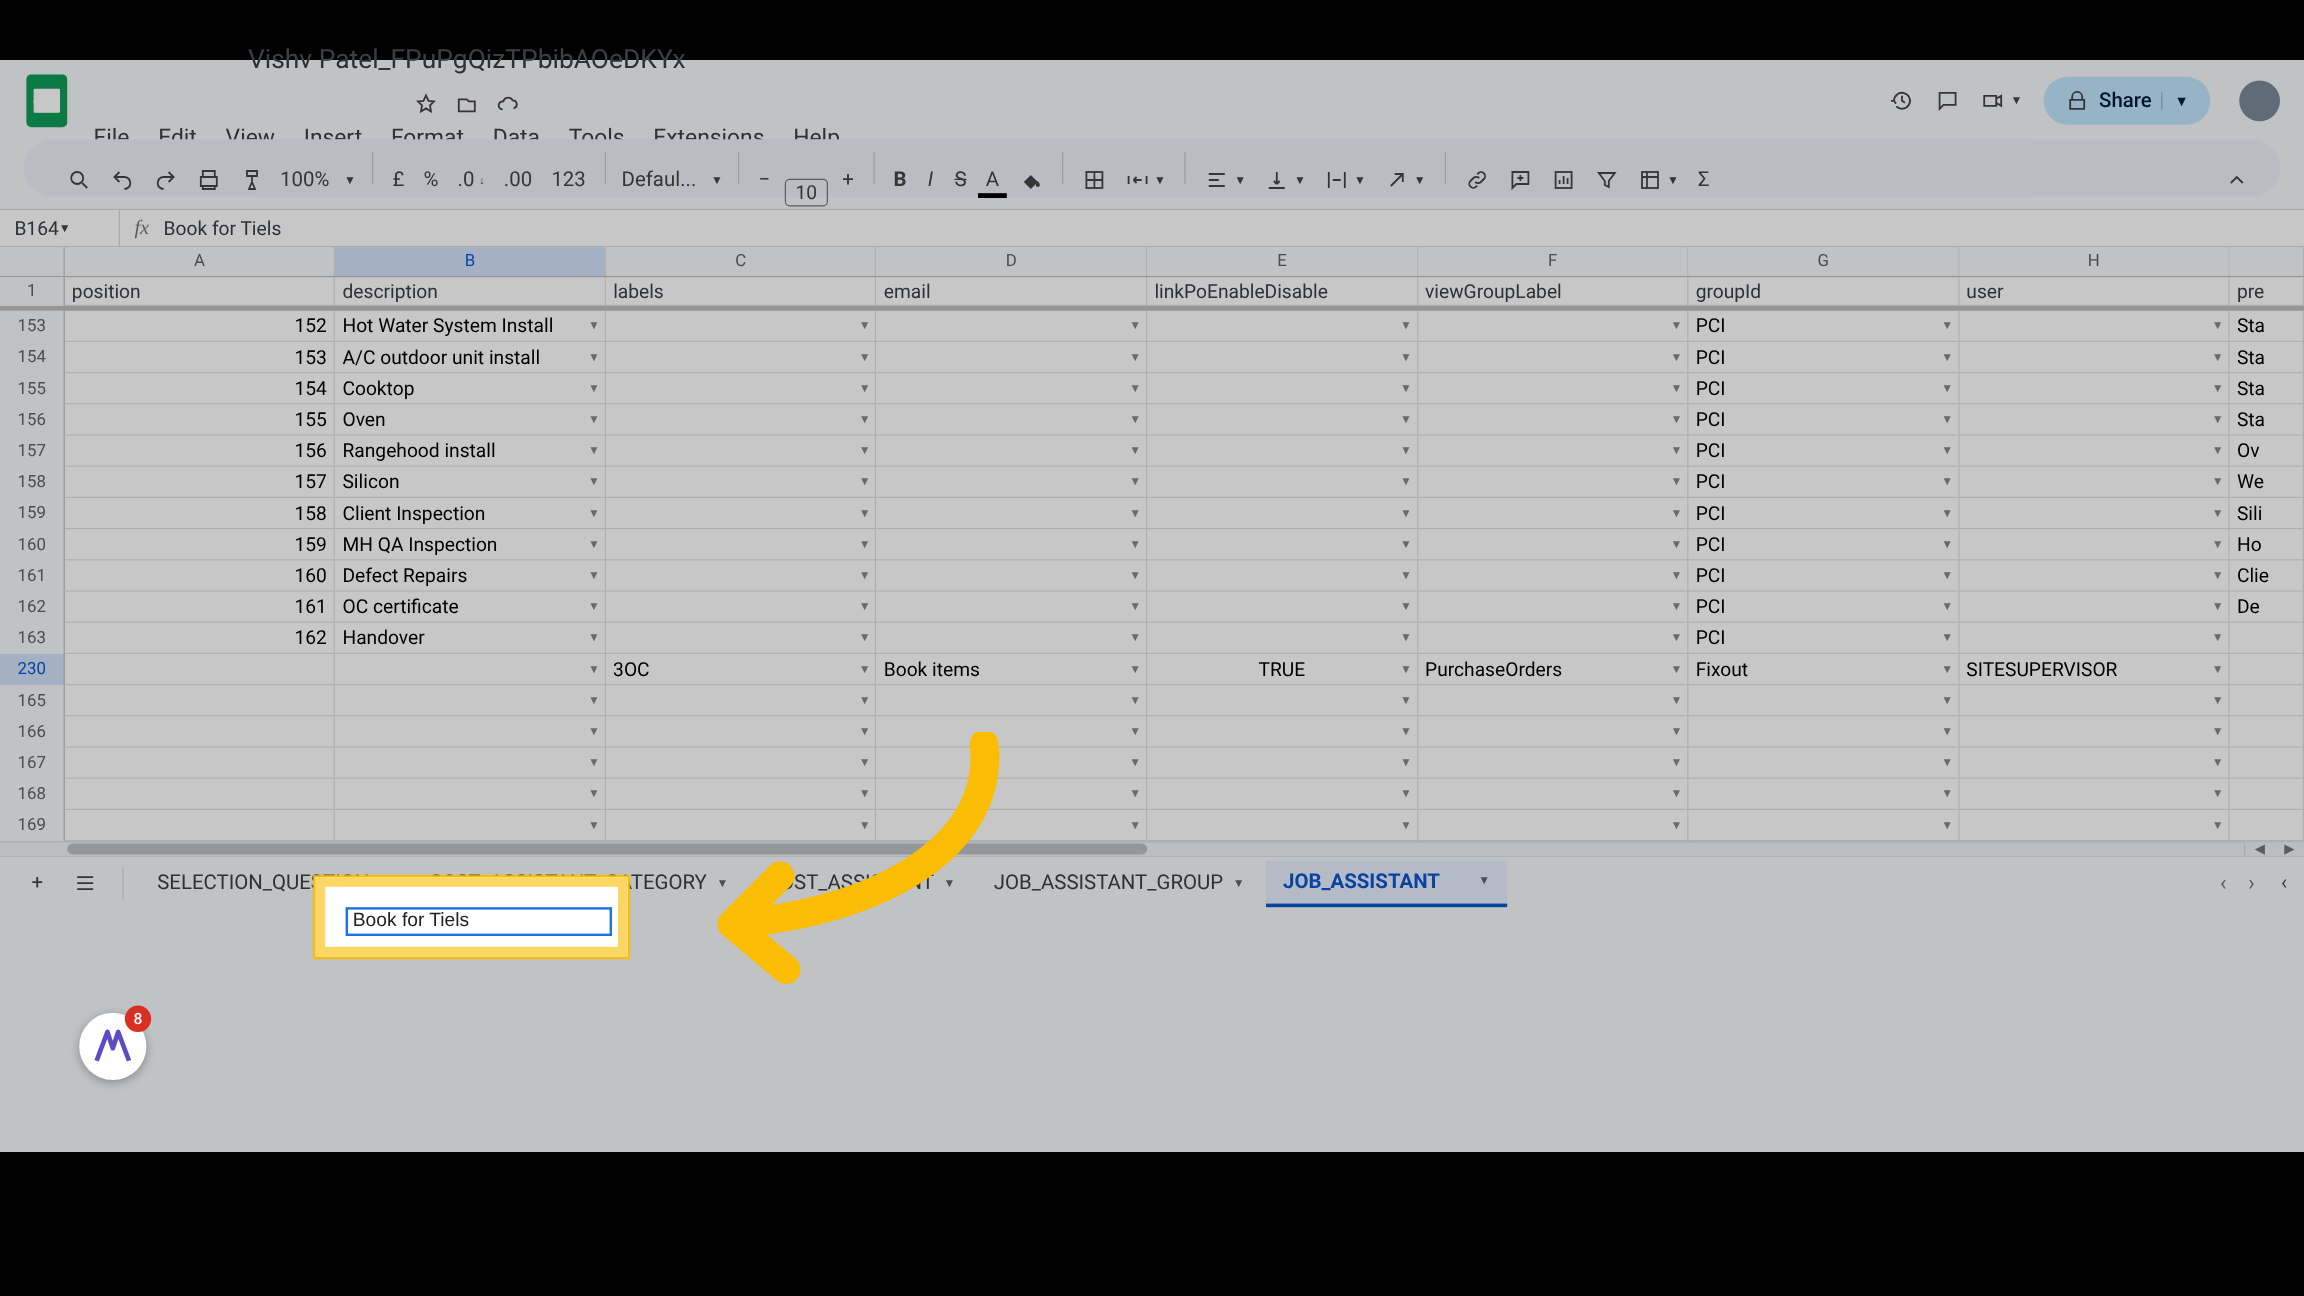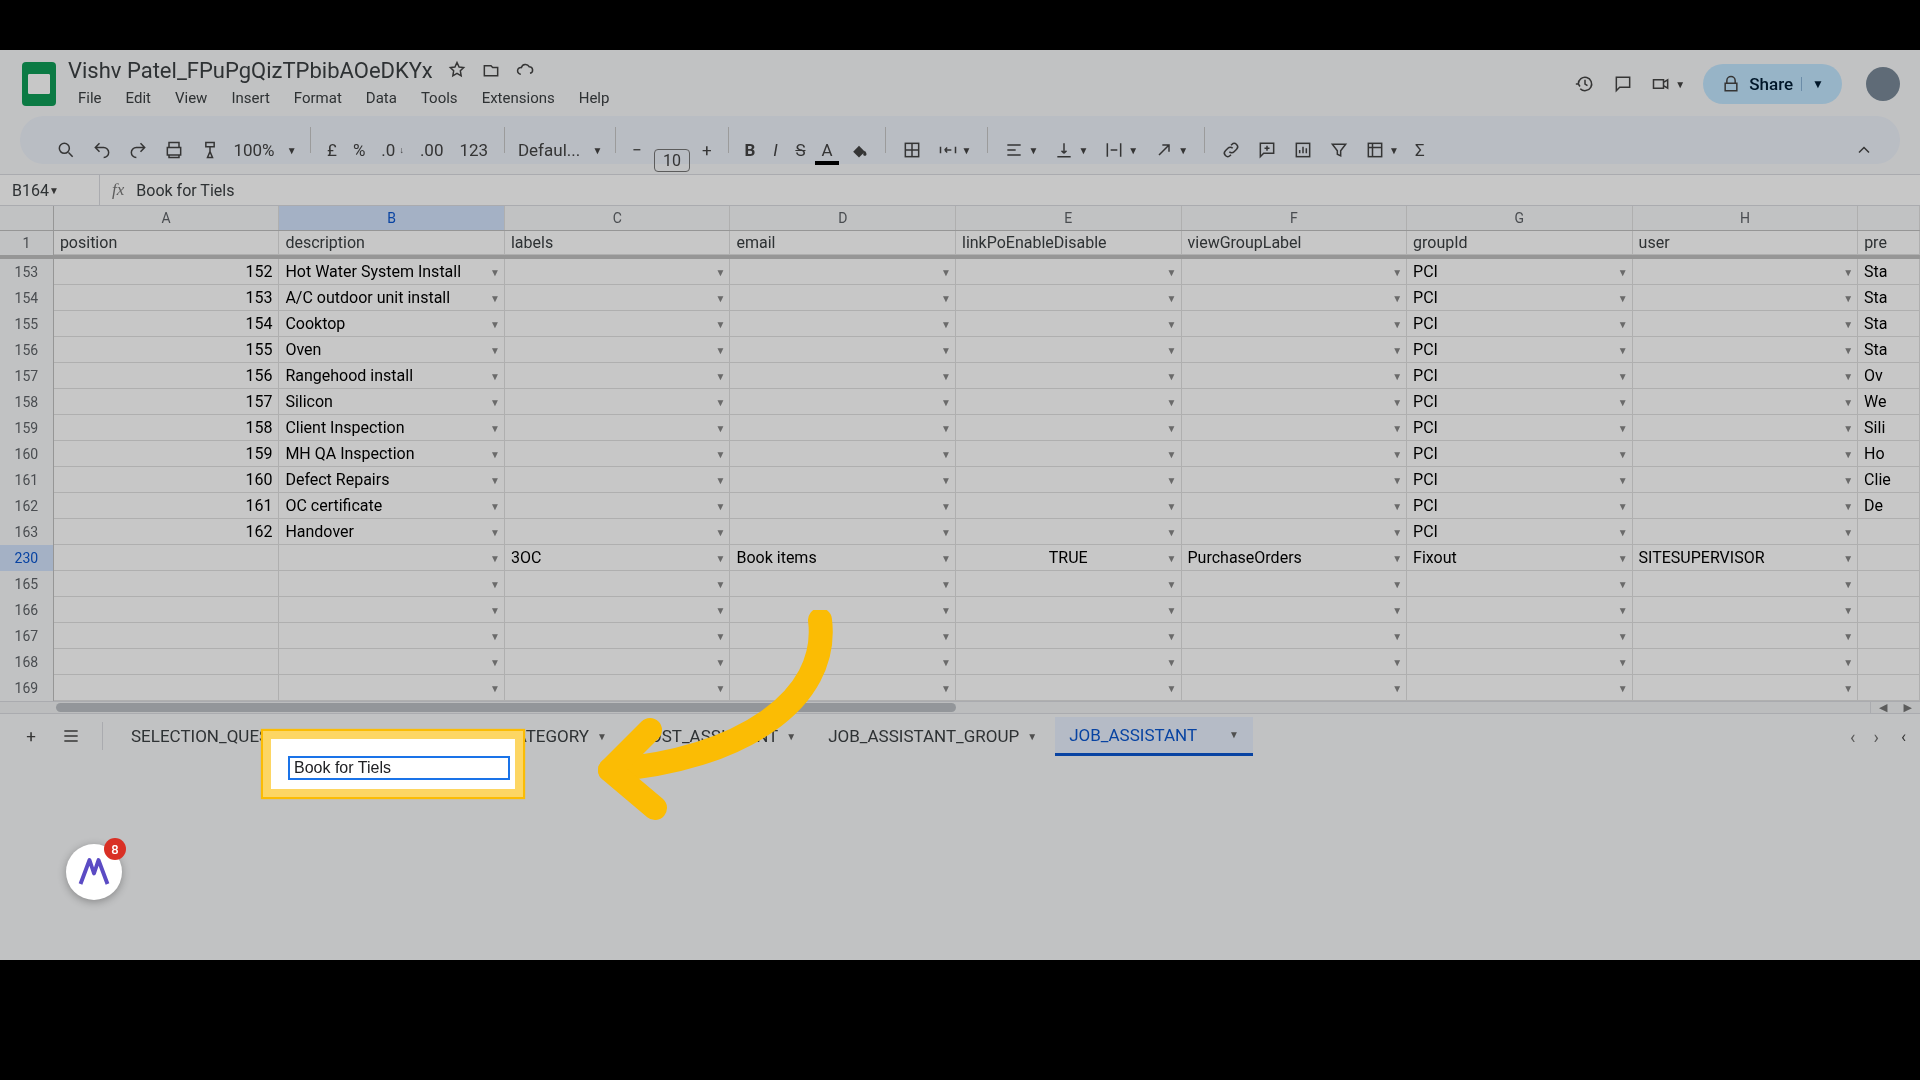--- a/index.html
+++ b/index.html
@@ -8,24 +8,24 @@
   .dim-overlay { position: absolute; inset: 0; background: rgba(0,0,0,0.22); z-index: 50; pointer-events: none; }
 
   
   .chrome { display: flex; flex-direction: column; background: #f8f9fa; }
   .titlebar { display: flex; align-items: center; height: 56px; padding: 12px 20px 0 22px; gap: 12px; }
   .sheets-logo { width: 34px; height: 44px; background: #0f9d58; border-radius: 4px; position: relative; flex-shrink: 0; }
   .sheets-logo:before, .sheets-logo:after { content:""; position:absolute; background:#fff; }
   .sheets-logo:before { left: 6px; right: 6px; top: 12px; bottom: 12px; border:1.5px solid #fff; border-radius:1px; }
   .sheets-logo:after { left: 6px; right: 6px; top: 50%; height:1.5px; }
   .title-block { display:flex; flex-direction:column; gap:0; }
-  .title-row { display:flex; align-items:center; gap:14px; font-size: 22px; color:#3c4043; }
+  .title-row { display:flex; align-items:center; gap:14px; font-size: 22px; color:#3c4043;flex-direction:column; }
   .title-row span[data-name=doc-title] { color:#3c4043; }
   .title-icons { display:flex; gap:14px; color:#5f6368; font-size:18px; }
-  .menu-row { display:flex; gap:4px; font-size:15px; color:#3c4043; margin-top:2px; }
+  .menu-row { display:flex; gap:4px; font-size:19px; color:#3c4043; margin-top:2px; }
   .menu-row span { padding: 4px 10px; border-radius:4px; cursor:pointer; }
   .spacer { flex:1; }
   .right-actions { display:flex; align-items:center; gap:18px; color:#444; }
   .right-actions .ico { font-size:22px; color:#444; }
   .meet { display:flex; align-items:center; gap:4px; }
   .share-btn { display:flex; align-items:center; gap:8px; background:#c2e7ff; color:#001d35; font-weight:500; padding:10px 18px; border-radius:999px; font-size:17px;text-align:center; }
   .share-btn .drop { padding-left:10px; border-left:1px solid #8ab4d8; font-size:12px; }
   .avatar { width:34px; height:34px; border-radius:50%; background:#7a8a99; margin-left:6px; }
 
   
@@ -84,21 +84,21 @@
   
   .hscroll { height:12px; background:#f1f3f4; border-top:1px solid #dadce0; position:relative; }
   .hscroll-thumb { position:absolute; left:56px; width:900px; top:1px; bottom:1px; background:#bdc1c6; border-radius:6px; }
   .hscroll-right { position:absolute; right:0; top:0; bottom:0; width:50px; display:flex; align-items:center; justify-content:space-around; font-size:11px; color:#777; background:#f1f3f4; border-left:1px solid #dadce0;}
 
   
   .sheetbar { display:flex; align-items:center; height:45px; background:#f8f9fa; border-top:1px solid #dadce0; padding:0 14px; gap:6px; font-size:17px; color:#3c4043; }
   .sheetbar .add, .sheetbar .all { width:34px; height:34px; display:flex; align-items:center; justify-content:center; color:#444; cursor:pointer; }
   .sheet-tab { display:flex; align-items:center; gap:8px; padding:8px 14px; border-radius:4px; cursor:pointer; }
   .sheet-tab .caret { color:#666; }
-  .sheet-tab.active { color:#0b57d0; font-weight:400; background:#e8f0fe; border-bottom:3px solid #0b57d0; border-radius:0;gap:32px; }
+  .sheet-tab.active { color:#0b57d0; font-weight:700; background:#e8f0fe; border-bottom:3px solid #0b57d0; border-radius:0;gap:32px; }
   .sheetbar .sep { width:1px; background:#dadce0; height:28px; margin:0 8px; }
   .sheet-nav { margin-left:auto; display:flex; gap:18px; color:#777; font-size:18px; }
   .sheet-nav-right { margin-left:16px; color:#444; }
 
   
   .ic { display:inline-flex; align-items:center; justify-content:center; }
   .ic svg { width:20px; height:20px; fill:none; stroke:#444; stroke-width:1.8; }
 </style>
 </head>
 <body>

